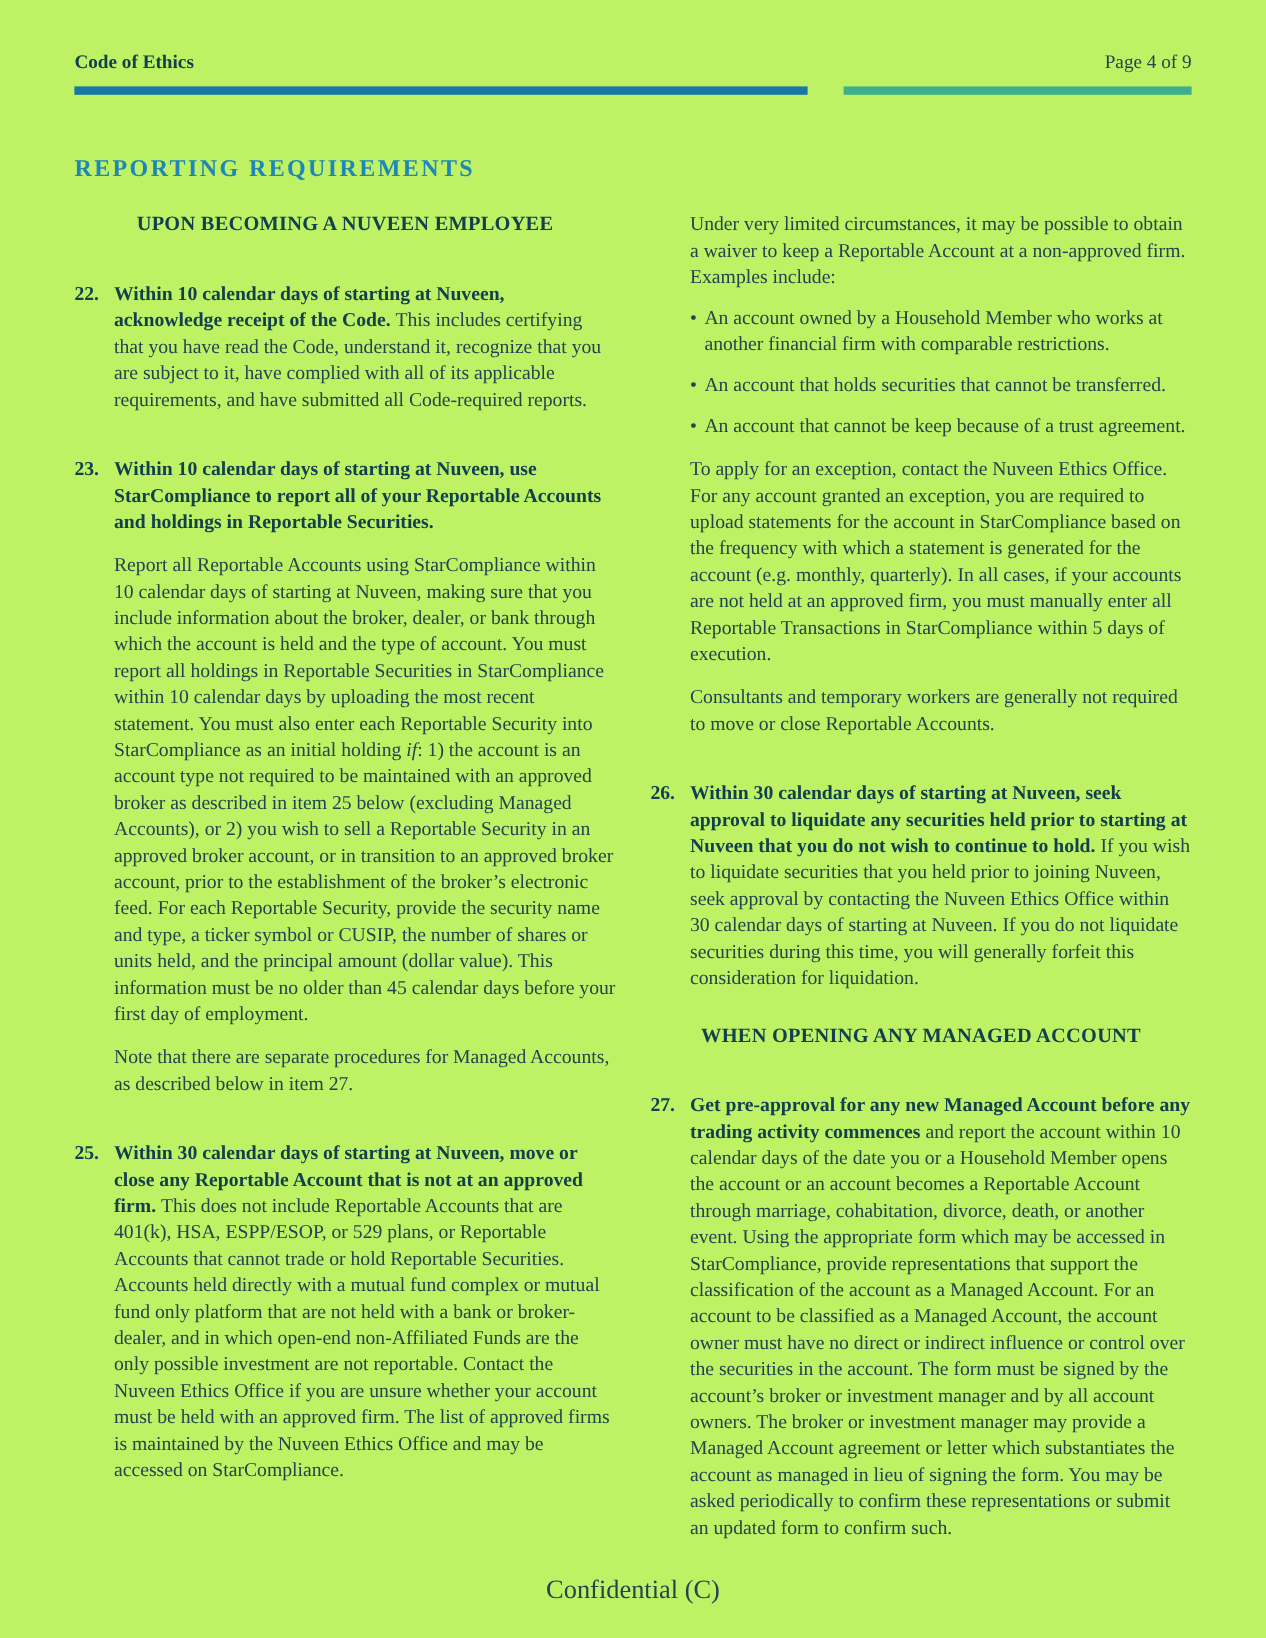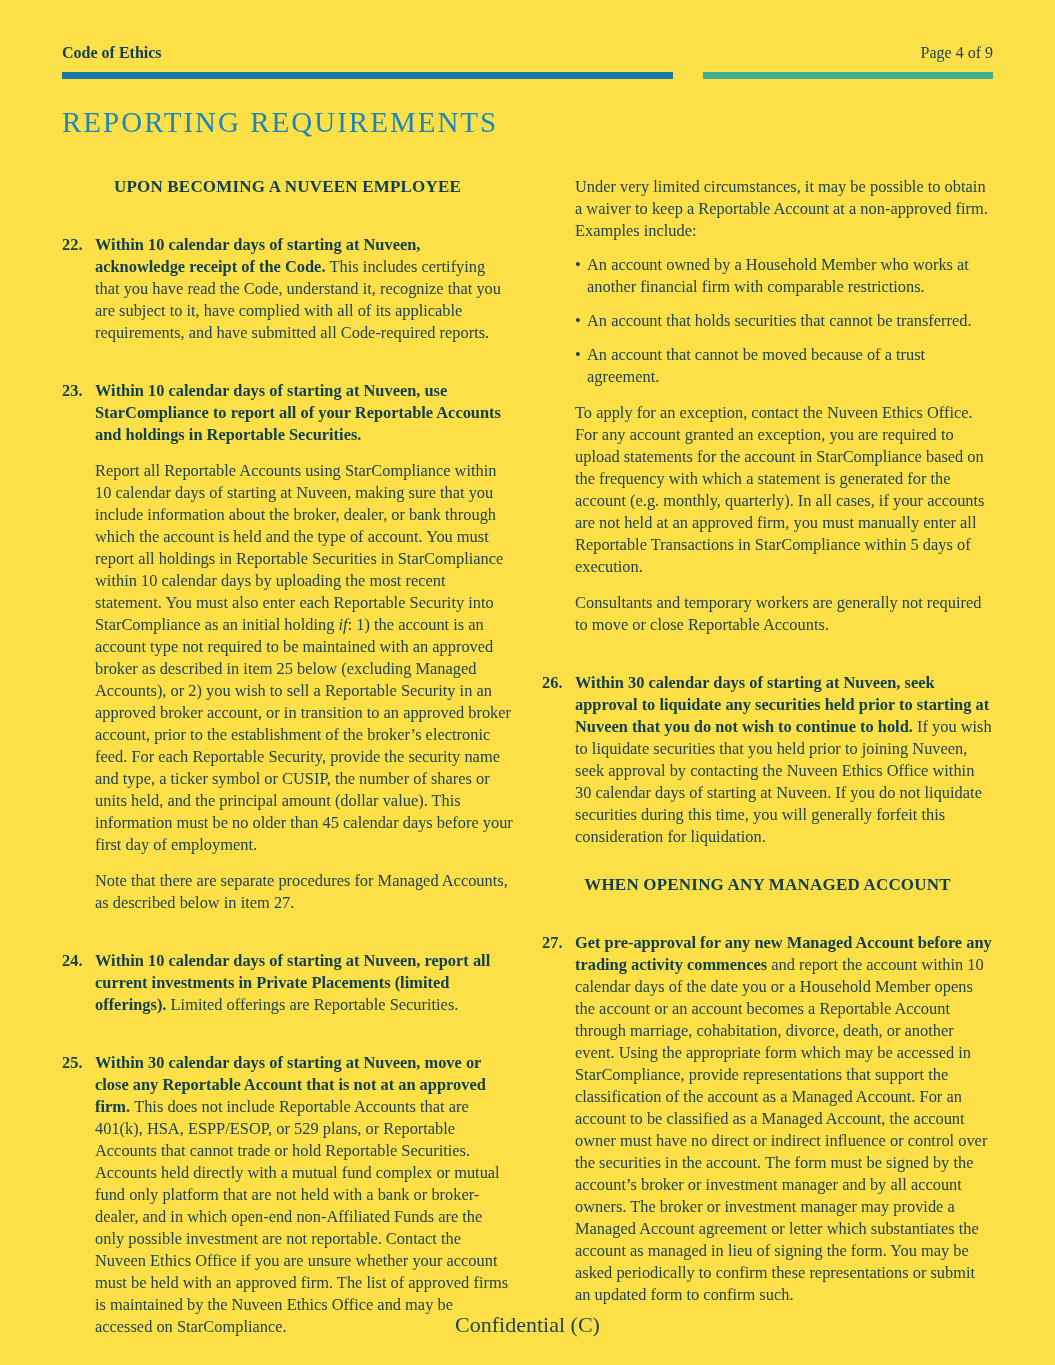--- a/index.html
+++ b/index.html
@@ -1,35 +1,35 @@
 <!DOCTYPE html>
 <html style="--rule-blue: #1878a4; --rule-green: #41ae8b; --title-blue: #1e86b8;"><head>
 <meta charset="utf-8">
 <style>
   html, body { margin:0; padding:0; background:#e8e8e8; }
   .page {
     position:relative;
     width:1055px; height:1365px;
     margin:0 auto;
-    background:#fde047;
+    background:#bef264;
     font-family:"Liberation Serif", "DejaVu Serif", serif;
     color:#21454f;
     overflow:hidden;
   }
   .doc-header {
     position:absolute; top:44px; left:62px; width:931px;
     display:flex; justify-content:space-between; align-items:baseline;
   }
   .doc-header .hleft { font-weight:bold; font-size:16px; color:#12404f; }
   .doc-header .hright { font-size:16px; color:#21454f; }
   .rule-blue { position:absolute; top:72px; left:62px; width:611px; height:7px; background:var(--rule-blue,#1878a4); }
   .rule-green { position:absolute; top:72px; left:703px; width:290px; height:7px; background:var(--rule-green,#41ae8b); }
   .page-title {
-    position:absolute; top:106px; left:62px; margin:0;
-    font-size:29px; font-weight:normal; letter-spacing:2px;
+    position:absolute; top:130px; left:62px; margin:0;
+    font-size:20px; font-weight:bold; letter-spacing:2px;
     color:var(--title-blue,#1e86b8);
   }
   .columns {
     position:absolute; top:176px; left:62px; width:931px;
     display:flex; gap:29px;
   }
   .col { width:451px; font-size:16.4px; line-height:22px; }
   .section-heading {
     font-size:17px; line-height:22px; font-weight:bold;
     color:#12404f; letter-spacing:0.2px;
@@ -68,41 +68,37 @@
           <span class="num">22.</span>
           <div class="item-body"><span class="run b">Within 10 calendar days of starting at Nuveen, acknowledge receipt of the Code. </span><span class="run">This includes certifying that you have read the Code, understand it, recognize that you are subject to it, have complied with all of its applicable requirements, and have submitted all Code-required reports.</span></div>
         </div>
         <div class="item">
           <span class="num">23.</span>
           <div class="item-body"><span class="run b">Within 10 calendar days of starting at Nuveen, use StarCompliance to report all of your Reportable Accounts and holdings in Reportable Securities.</span></div>
         </div>
         <p class="para"><span class="run">Report all Reportable Accounts using StarCompliance within 10 calendar days of starting at Nuveen, making sure that you include information about the broker, dealer, or bank through which the account is held and the type of account. You must report all holdings in Reportable Securities in StarCompliance within 10 calendar days by uploading the most recent statement. You must also enter each Reportable Security into StarCompliance as an initial holding </span><span class="run i">if</span><span class="run">: 1) the account is an account type not required to be maintained with an approved broker as described in item 25 below (excluding Managed Accounts), or 2) you wish to sell a Reportable Security in an approved broker account, or in transition to an approved broker account, prior to the establishment of the broker’s electronic feed. For each Reportable Security, provide the security name and type, a ticker symbol or CUSIP, the number of shares or units held, and the principal amount (dollar value). This information must be no older than 45 calendar days before your first day of employment.</span></p>
         <p class="para"><span class="run">Note that there are separate procedures for Managed Accounts, as described below in item 27.</span></p>
         <div class="item">
-          <span class="num">24.</span>
-          <div class="item-body"><span class="run b">Within 10 calendar days of starting at Nuveen, report all current investments in Private Placements (limited offerings). </span><span class="run">Limited offerings are Reportable Securities.</span></div>
-        </div>
-        <div class="item">
           <span class="num">25.</span>
           <div class="item-body"><span class="run b">Within 30 calendar days of starting at Nuveen, move or close any Reportable Account that is not at an approved firm. </span><span class="run">This does not include Reportable Accounts that are 401(k), HSA, ESPP/ESOP, or 529 plans, or Reportable Accounts that cannot trade or hold Reportable Securities. Accounts held directly with a mutual fund complex or mutual fund only platform that are not held with a bank or broker-dealer, and in which open-end non-Affiliated Funds are the only possible investment are not reportable. Contact the Nuveen Ethics Office if you are unsure whether your account must be held with an approved firm. The list of approved firms is maintained by the Nuveen Ethics Office and may be accessed on StarCompliance.</span></div>
         </div>
       </div>
     <div class="col" id="col-right">
         <p class="para"><span class="run">Under very limited circumstances, it may be possible to obtain a waiver to keep a Reportable Account at a non-approved firm. Examples include:</span></p>
         <div class="bullet">
           <span class="dot">•</span>
           <div class="item-body"><span class="run">An account owned by a Household Member who works at another financial firm with comparable restrictions.</span></div>
         </div>
         <div class="bullet">
           <span class="dot">•</span>
           <div class="item-body"><span class="run">An account that holds securities that cannot be transferred.</span></div>
         </div>
         <div class="bullet">
           <span class="dot">•</span>
-          <div class="item-body"><span class="run">An account that cannot be moved because of a trust agreement.</span></div>
+          <div class="item-body"><span class="run">An account that cannot be keep because of a trust agreement.</span></div>
         </div>
         <p class="para"><span class="run">To apply for an exception, contact the Nuveen Ethics Office. For any account granted an exception, you are required to upload statements for the account in StarCompliance based on the frequency with which a statement is generated for the account (e.g. monthly, quarterly). In all cases, if your accounts are not held at an approved firm, you must manually enter all Reportable Transactions in StarCompliance within 5 days of execution.</span></p>
         <p class="para"><span class="run">Consultants and temporary workers are generally not required to move or close Reportable Accounts.</span></p>
         <div class="item">
           <span class="num">26.</span>
           <div class="item-body"><span class="run b">Within 30 calendar days of starting at Nuveen, seek approval to liquidate any securities held prior to starting at Nuveen that you do not wish to continue to hold. </span><span class="run">If you wish to liquidate securities that you held prior to joining Nuveen, seek approval by contacting the Nuveen Ethics Office within 30 calendar days of starting at Nuveen. If you do not liquidate securities during this time, you will generally forfeit this consideration for liquidation.</span></div>
         </div>
         <h2 class="section-heading">WHEN OPENING ANY MANAGED ACCOUNT</h2>
         <div class="item">
           <span class="num">27.</span>

